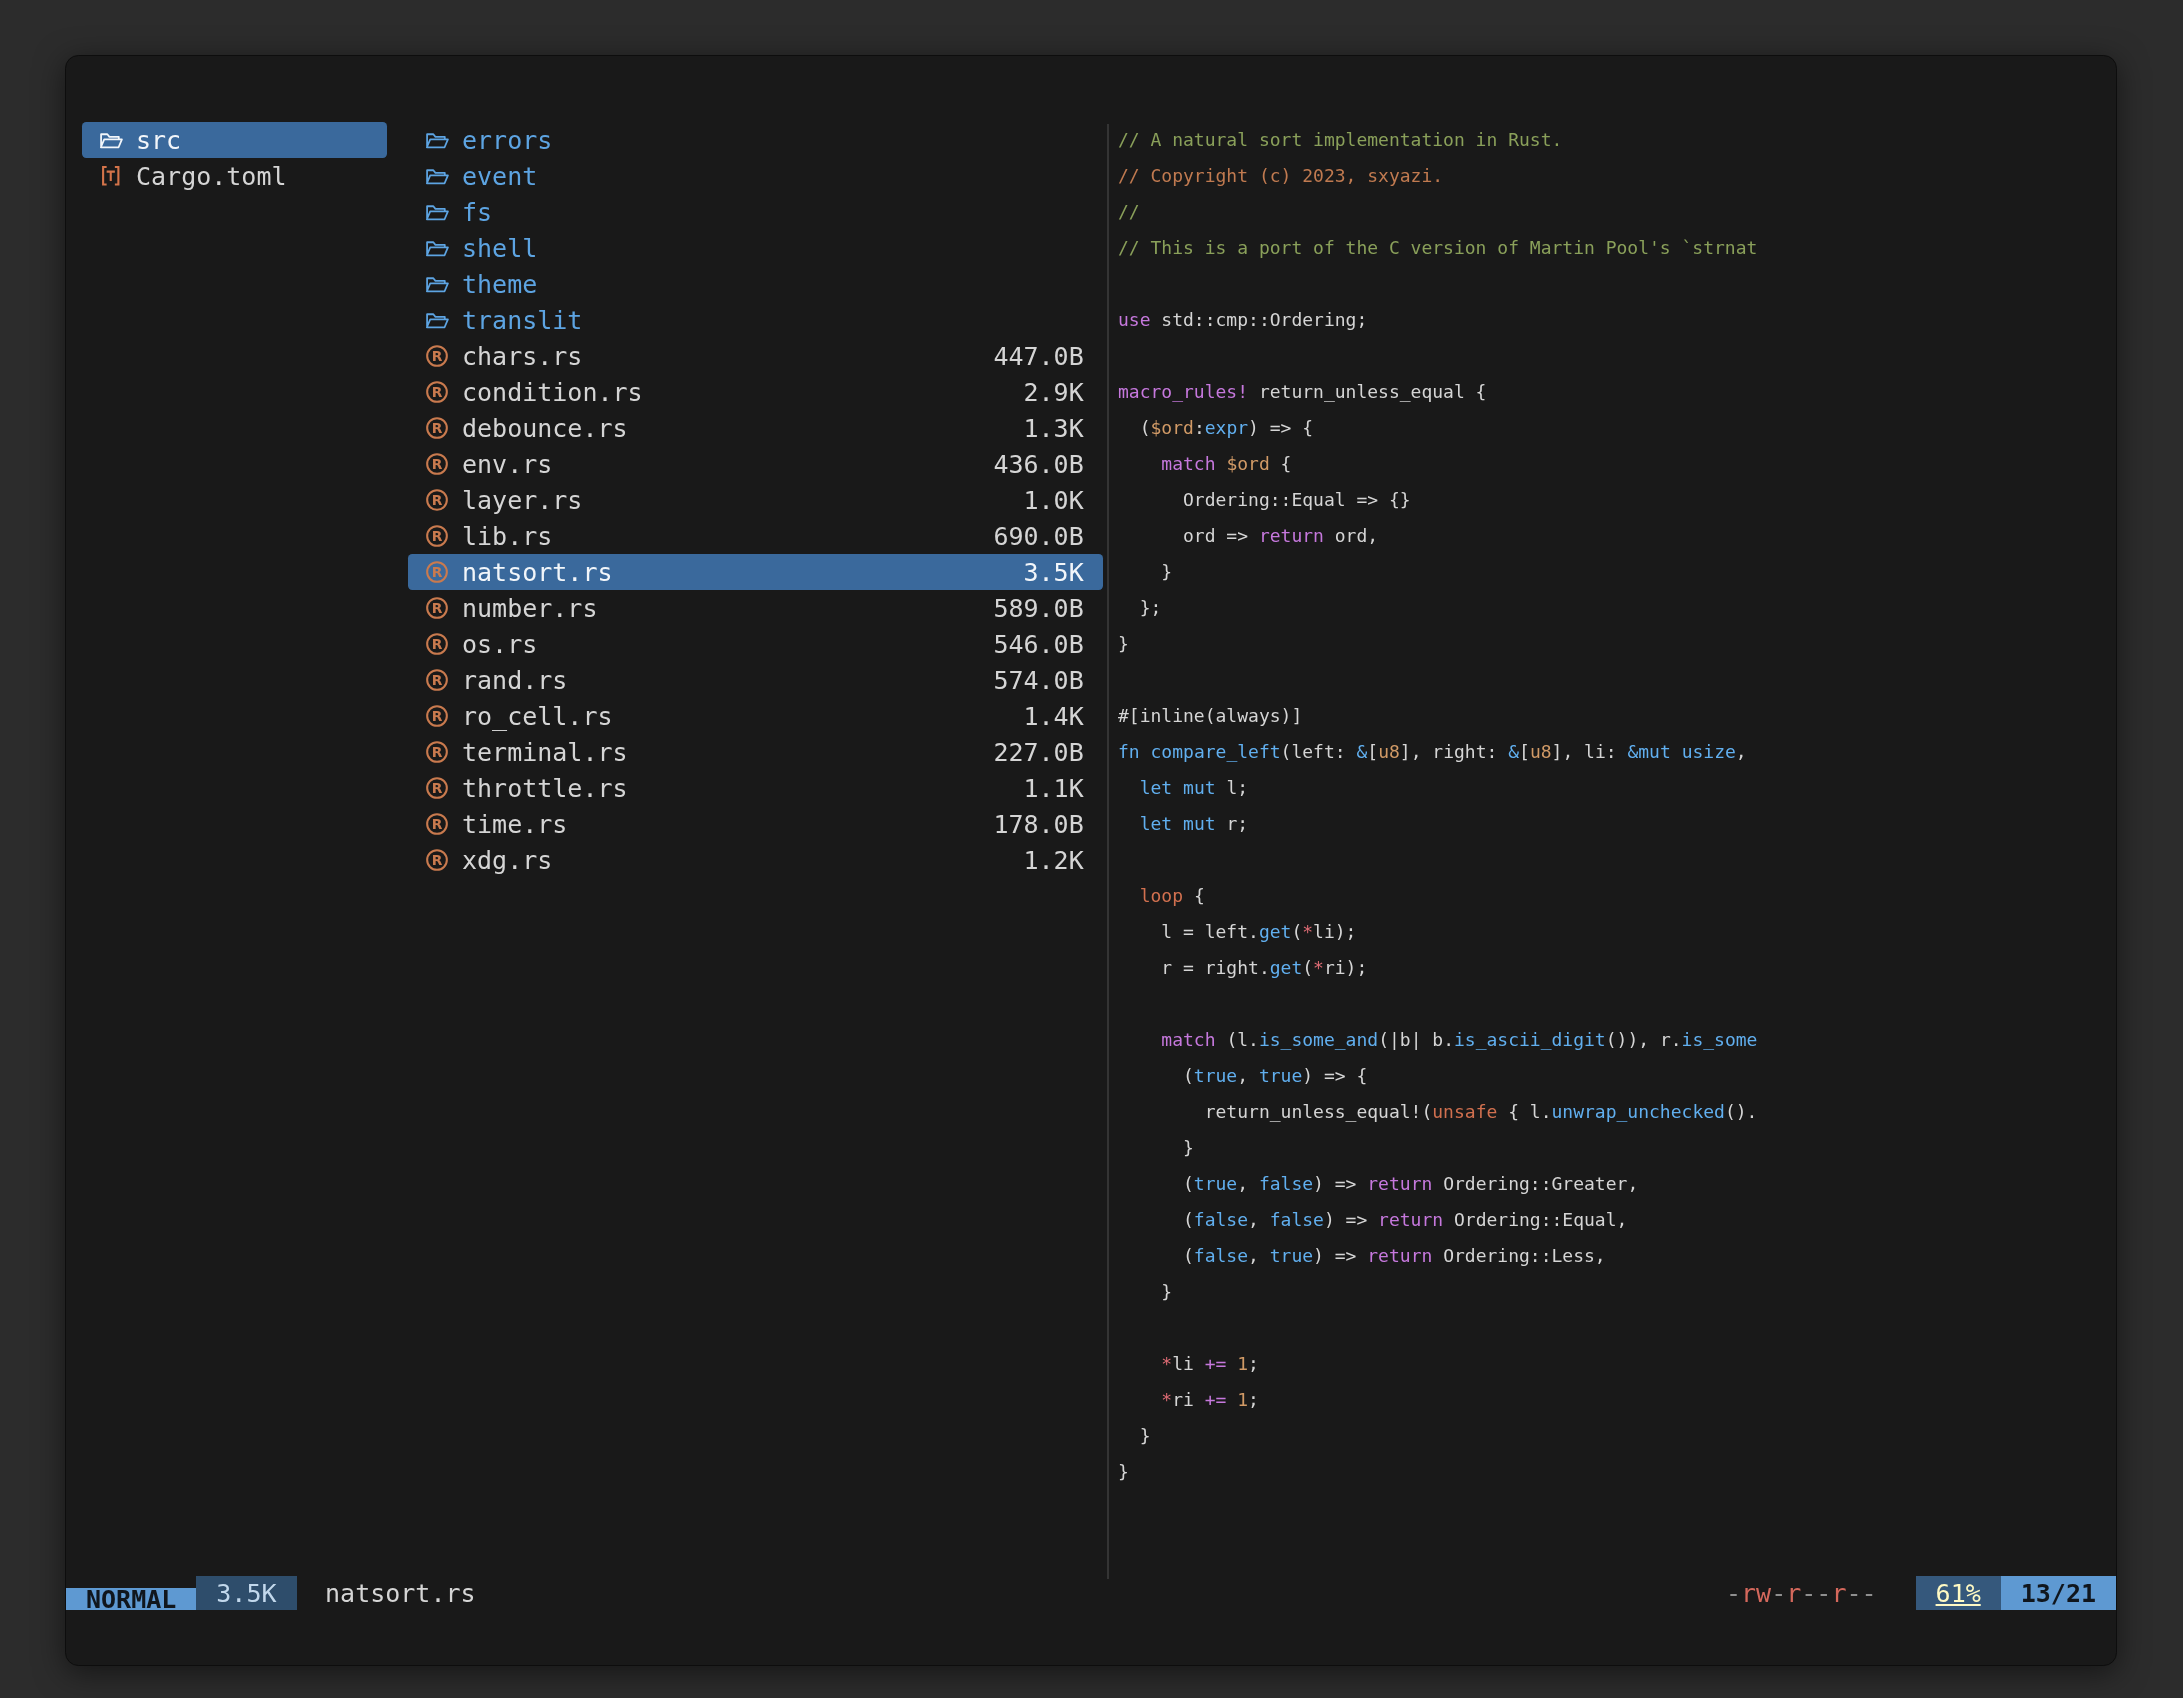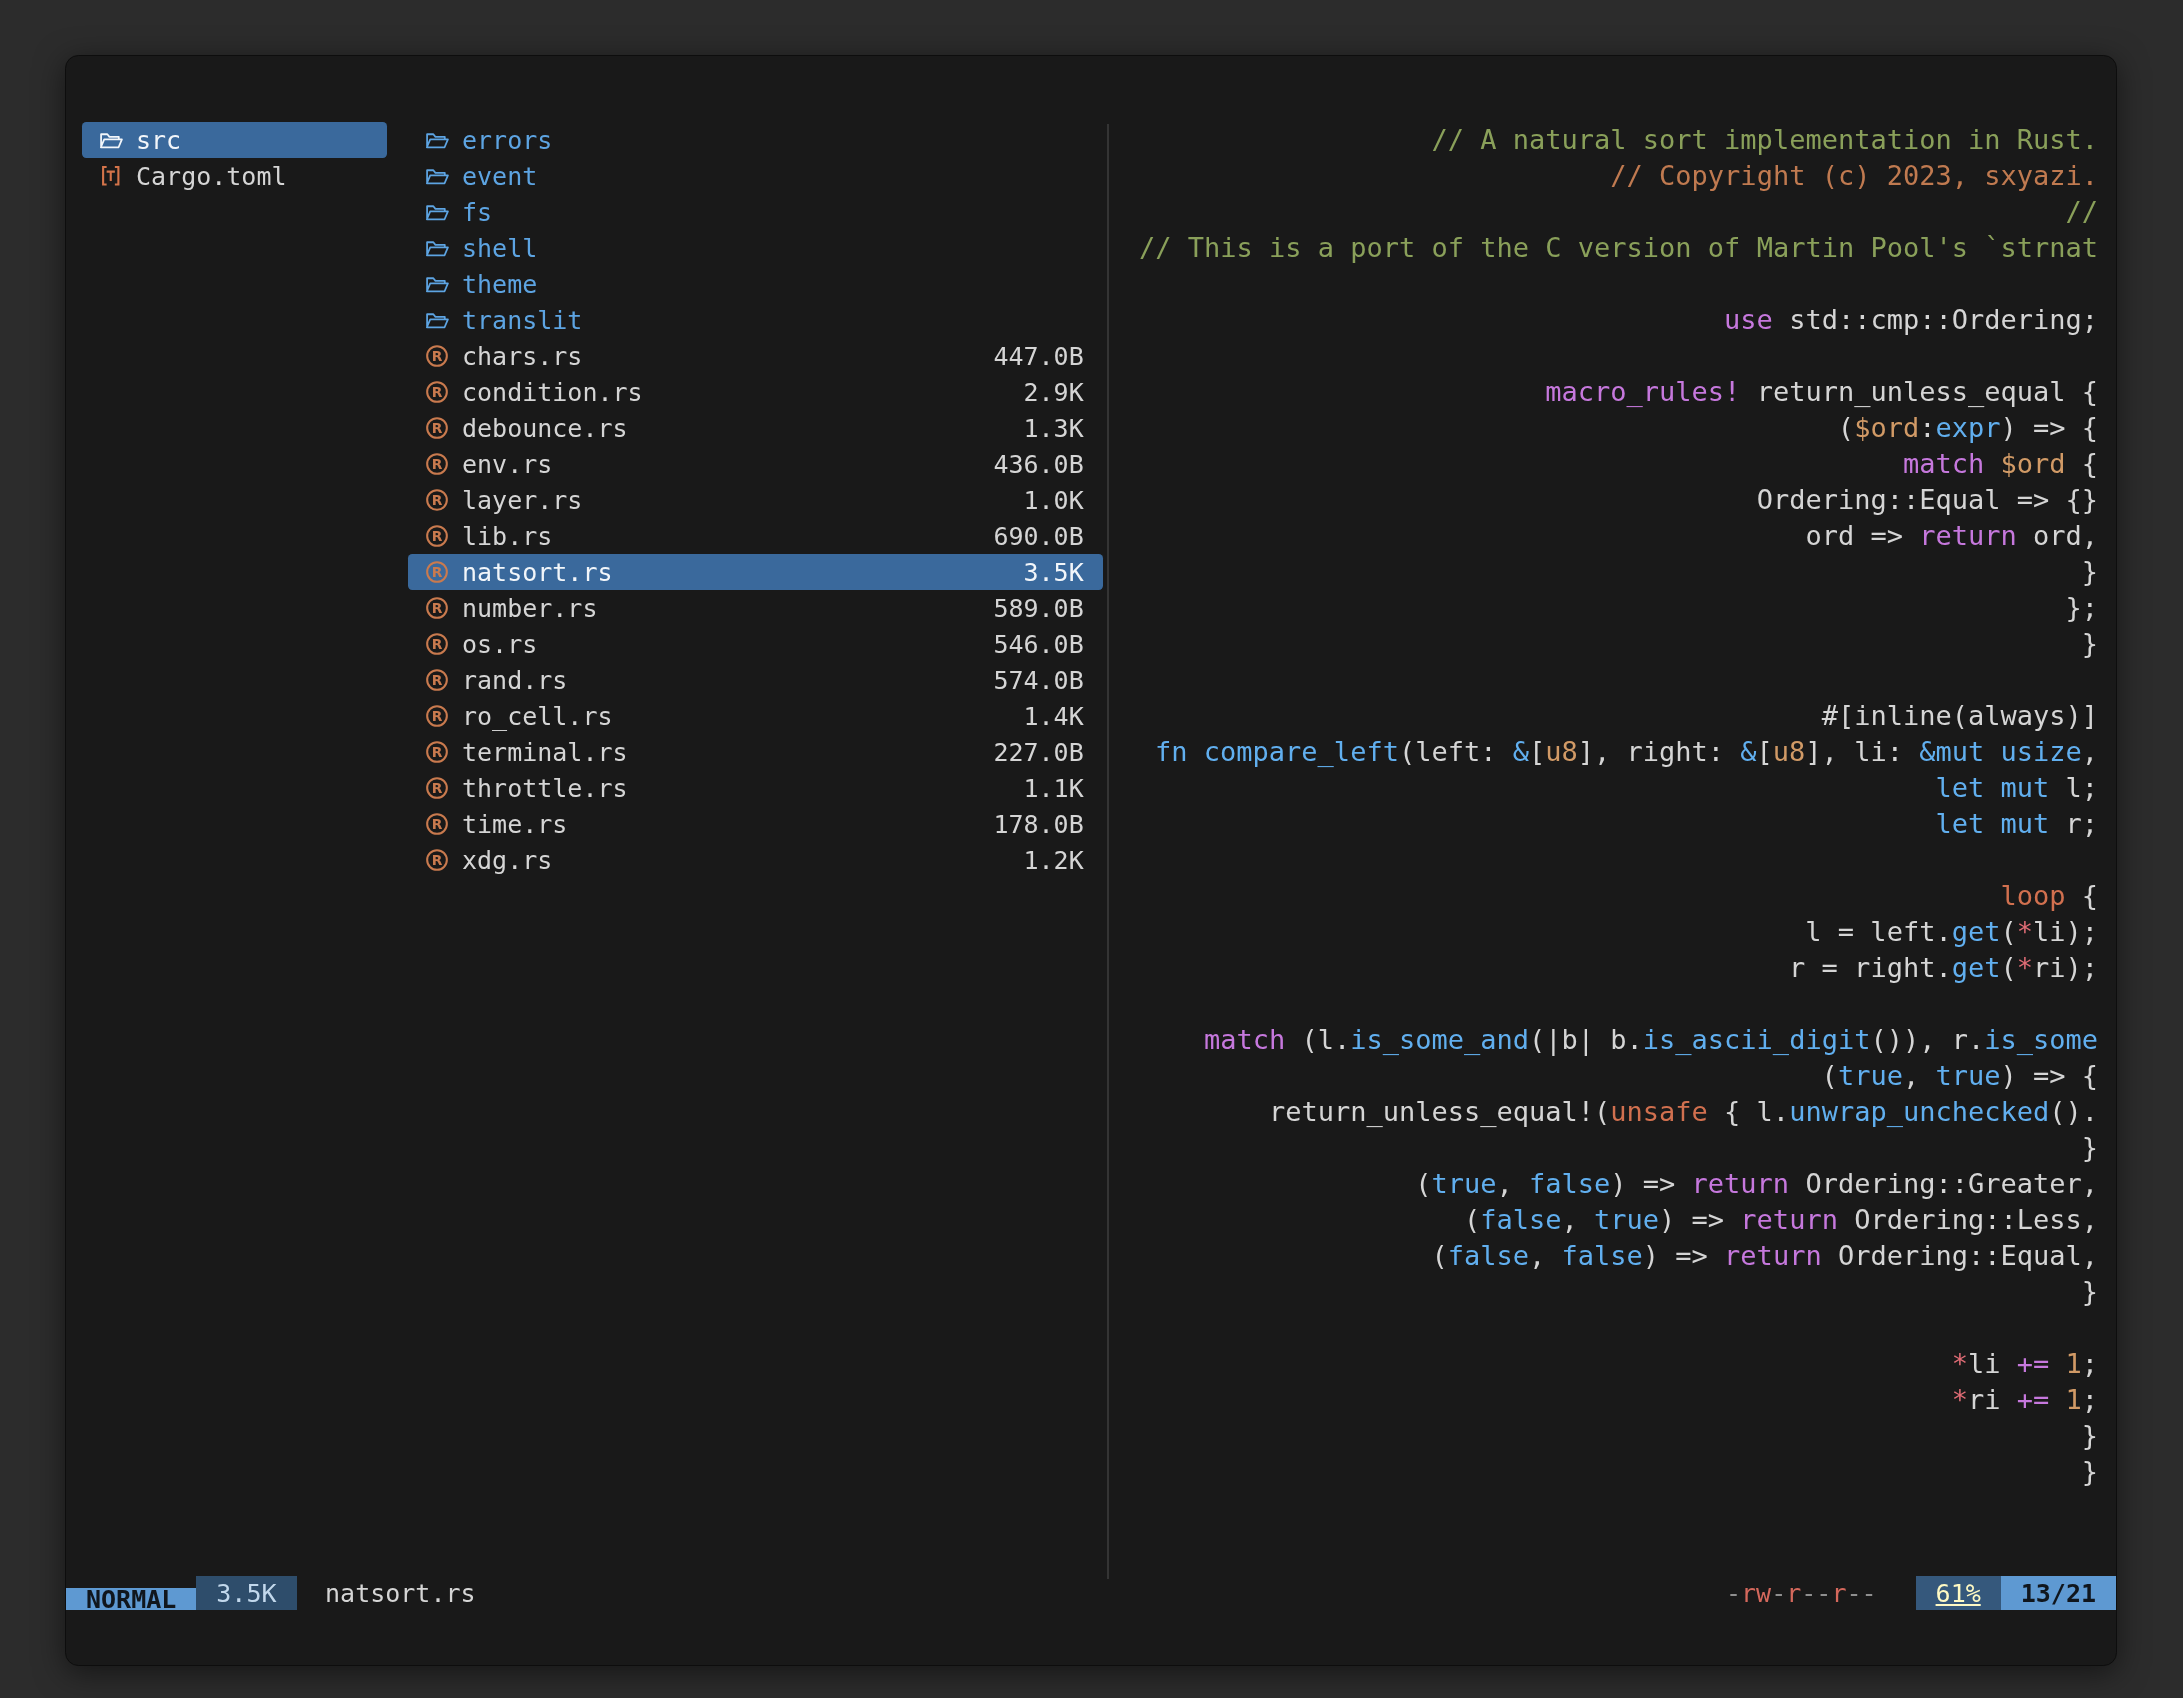--- a/index.html
+++ b/index.html
@@ -53,24 +53,23 @@
     flex: 0 0 37px; width: 37px;
     display: flex; align-items: center;
     color: inherit;
   }
   .row .icon.i-rust-icon { color: var(--rust_orange, #c97a4e); }
   .row .icon.i-toml-icon { color: var(--toml_orange, #d4744a); }
   .row .icon svg { display: block; }
   .row .size { margin-left: auto; }
   .code-line {
     height: 36px; line-height: 36px;
-    font-size: 27px;
+    font-size: 18px;
     white-space: pre;
     color: #d5d5d5;
-    text-align: right;
   }
   .t-d { color: #d5d5d5; }
   .t-c { color: #8aa05a; }
   .t-o { color: #c07a50; }
   .t-k { color: #c678dd; margin-top: 40px; }
   .t-b { color: #61afef; }
   .t-n { color: #d19a66; }
   .t-u { color: #d1704f; }
   .t-r { color: #e06c75; }
   .statusbar {
@@ -207,22 +206,22 @@
       <div class="code-line"></div>
       <div class="code-line"><span class="t-d">  </span><span class="t-u">loop</span><span class="t-d"> {</span></div>
       <div class="code-line"><span class="t-d">    l = left.</span><span class="t-b">get</span><span class="t-d">(</span><span class="t-r">*</span><span class="t-d">li);</span></div>
       <div class="code-line"><span class="t-d">    r = right.</span><span class="t-b">get</span><span class="t-d">(</span><span class="t-r">*</span><span class="t-d">ri);</span></div>
       <div class="code-line"></div>
       <div class="code-line"><span class="t-d">    </span><span class="t-k">match</span><span class="t-d"> (l.</span><span class="t-b">is_some_and</span><span class="t-d">(|b| b.</span><span class="t-b">is_ascii_digit</span><span class="t-d">()), r.</span><span class="t-b">is_some</span></div>
       <div class="code-line"><span class="t-d">      (</span><span class="t-b">true</span><span class="t-d">, </span><span class="t-b">true</span><span class="t-d">) =&gt; {</span></div>
       <div class="code-line"><span class="t-d">        return_unless_equal!(</span><span class="t-u">unsafe</span><span class="t-d"> { l.</span><span class="t-b">unwrap_unchecked</span><span class="t-d">().</span></div>
       <div class="code-line"><span class="t-d">      }</span></div>
       <div class="code-line"><span class="t-d">      (</span><span class="t-b">true</span><span class="t-d">, </span><span class="t-b">false</span><span class="t-d">) =&gt; </span><span class="t-k">return</span><span class="t-d"> Ordering::Greater,</span></div>
+      <div class="code-line"><span class="t-d">      (</span><span class="t-b">false</span><span class="t-d">, </span><span class="t-b">false</span><span class="t-d">) =&gt; </span><span class="t-k">return</span><span class="t-d"> Ordering::Equal,</span></div>
       <div class="code-line"><span class="t-d">      (</span><span class="t-b">false</span><span class="t-d">, </span><span class="t-b">true</span><span class="t-d">) =&gt; </span><span class="t-k">return</span><span class="t-d"> Ordering::Less,</span></div>
-      <div class="code-line"><span class="t-d">      (</span><span class="t-b">false</span><span class="t-d">, </span><span class="t-b">false</span><span class="t-d">) =&gt; </span><span class="t-k">return</span><span class="t-d"> Ordering::Equal,</span></div>
       <div class="code-line"><span class="t-d">    }</span></div>
       <div class="code-line"></div>
       <div class="code-line"><span class="t-d">    </span><span class="t-r">*</span><span class="t-d">li </span><span class="t-k">+=</span><span class="t-d"> </span><span class="t-n">1</span><span class="t-d">;</span></div>
       <div class="code-line"><span class="t-d">    </span><span class="t-r">*</span><span class="t-d">ri </span><span class="t-k">+=</span><span class="t-d"> </span><span class="t-n">1</span><span class="t-d">;</span></div>
       <div class="code-line"><span class="t-d">  }</span></div>
       <div class="code-line"><span class="t-d">}</span></div>
     </div>
   <div class="statusbar">
     <span class="badge badge-mode">NORMAL</span>
     <span class="badge badge-size">3.5K</span>

